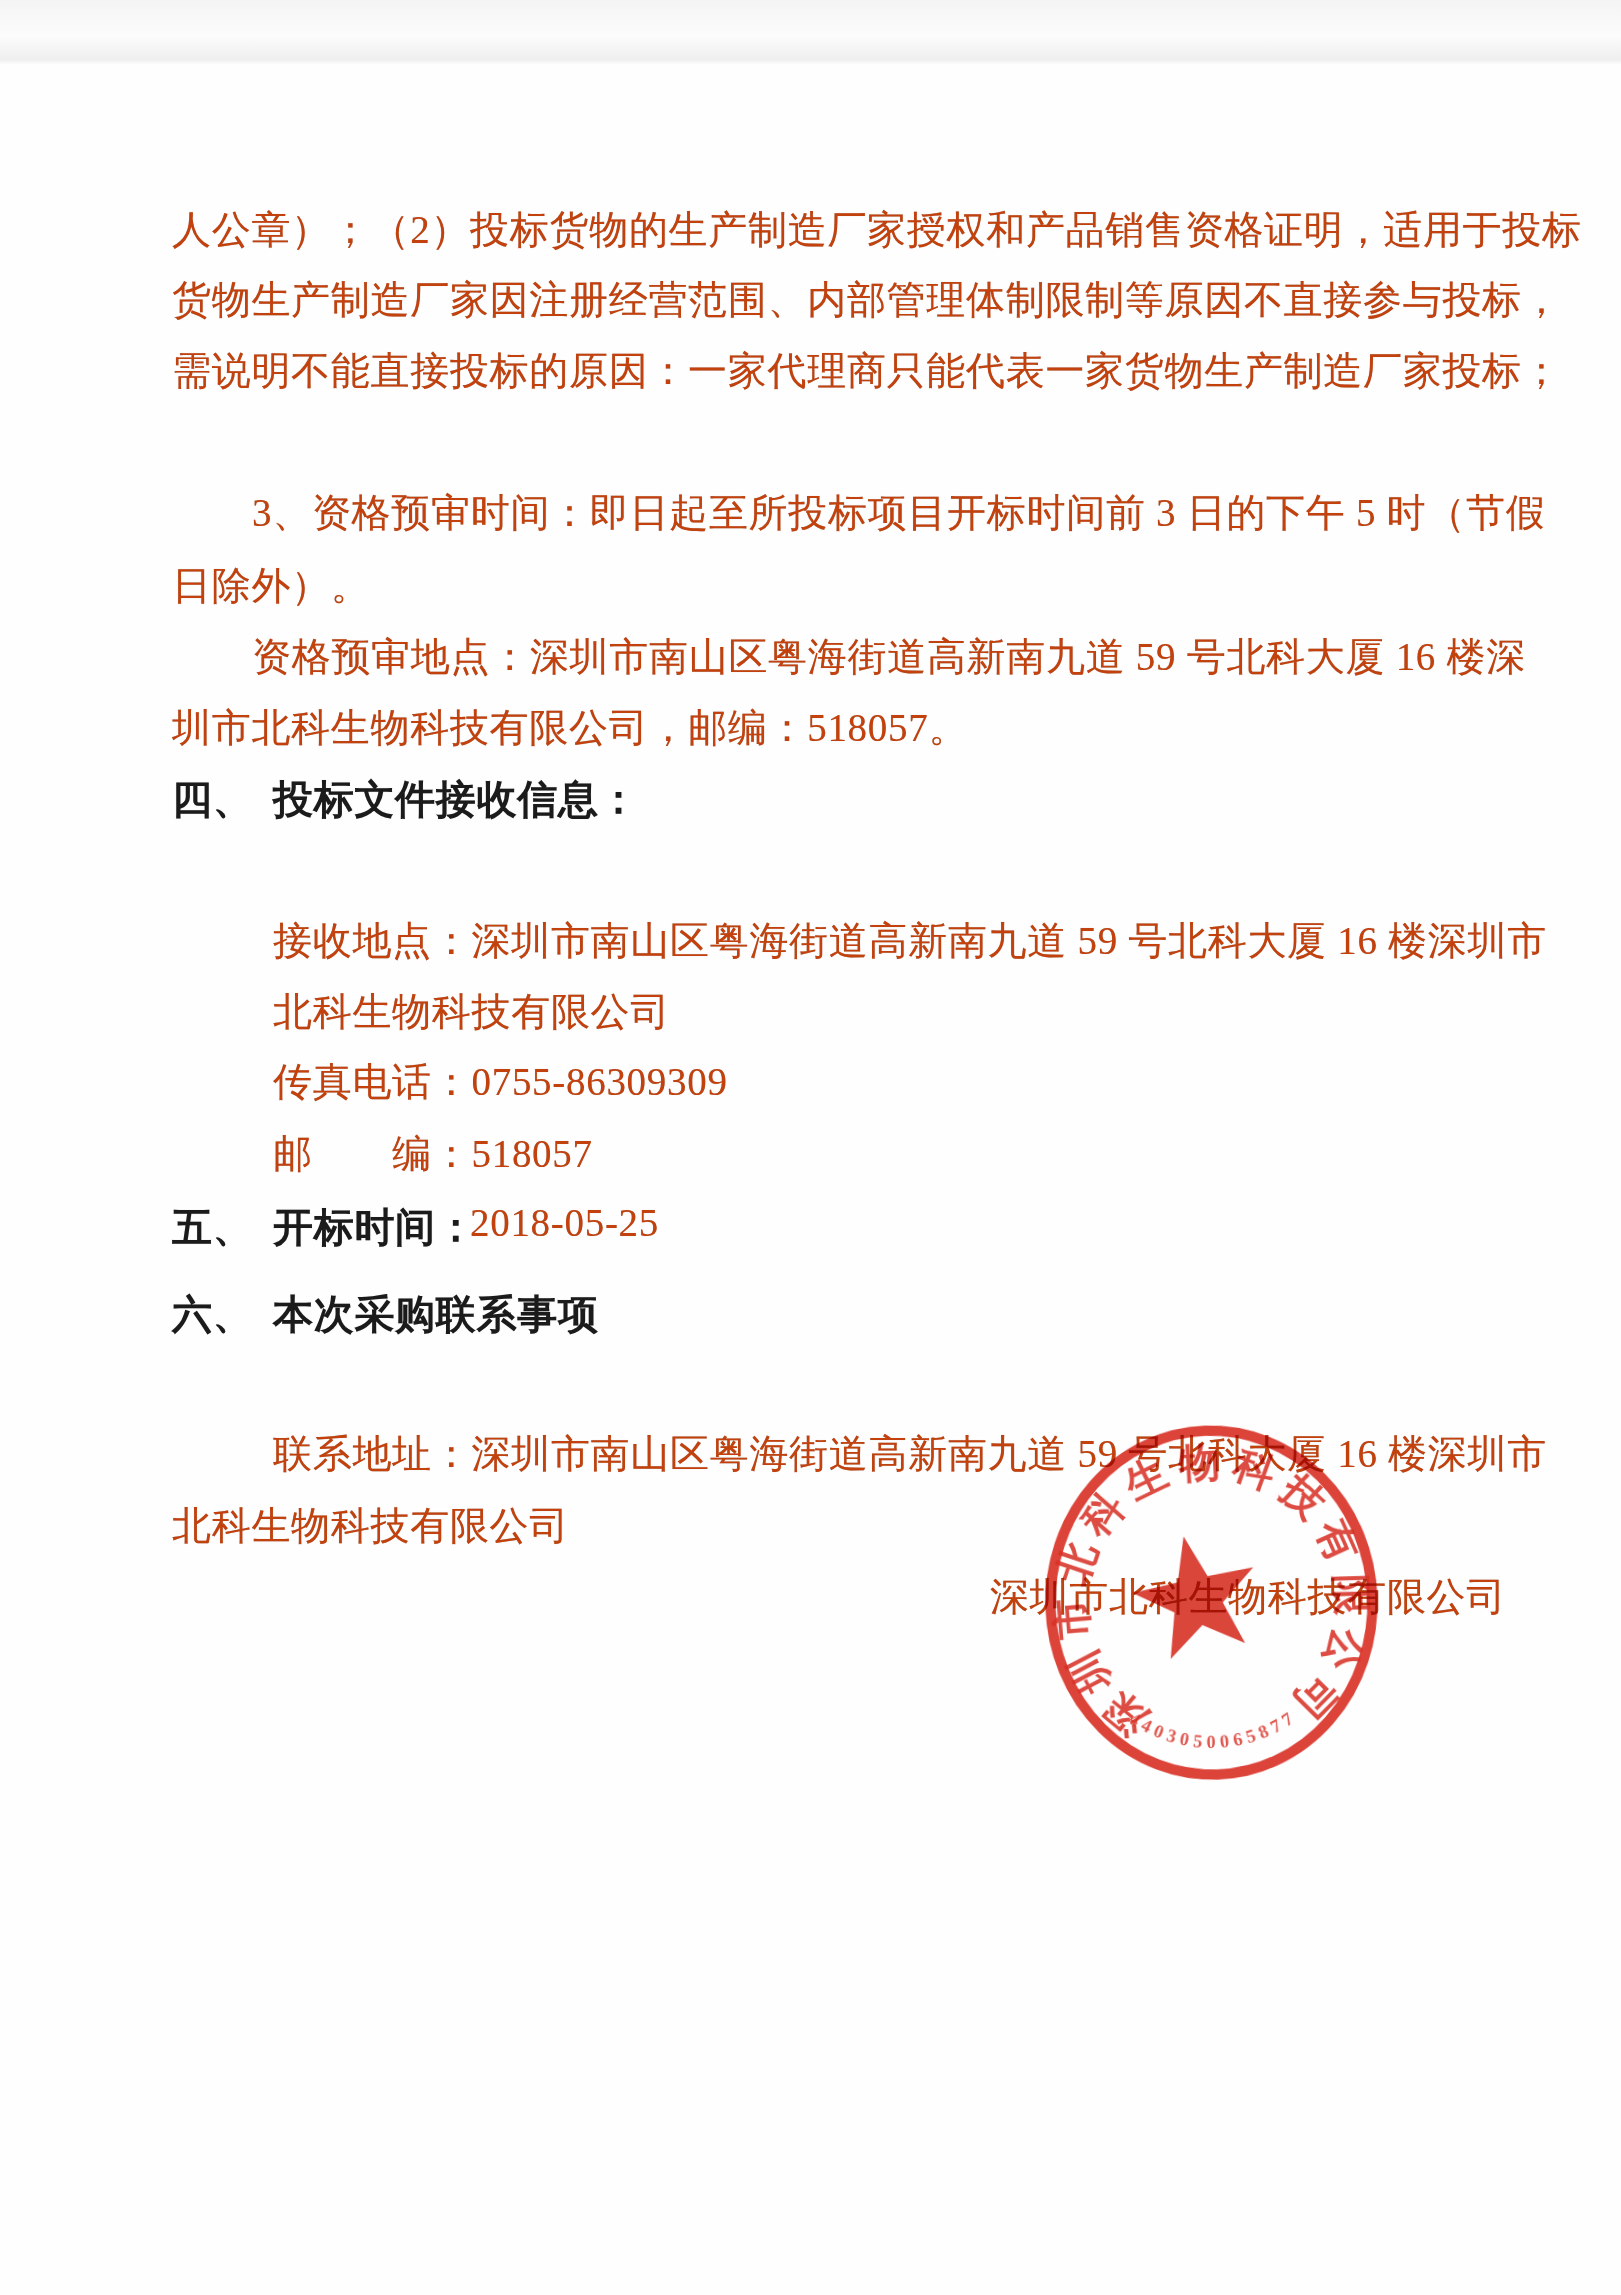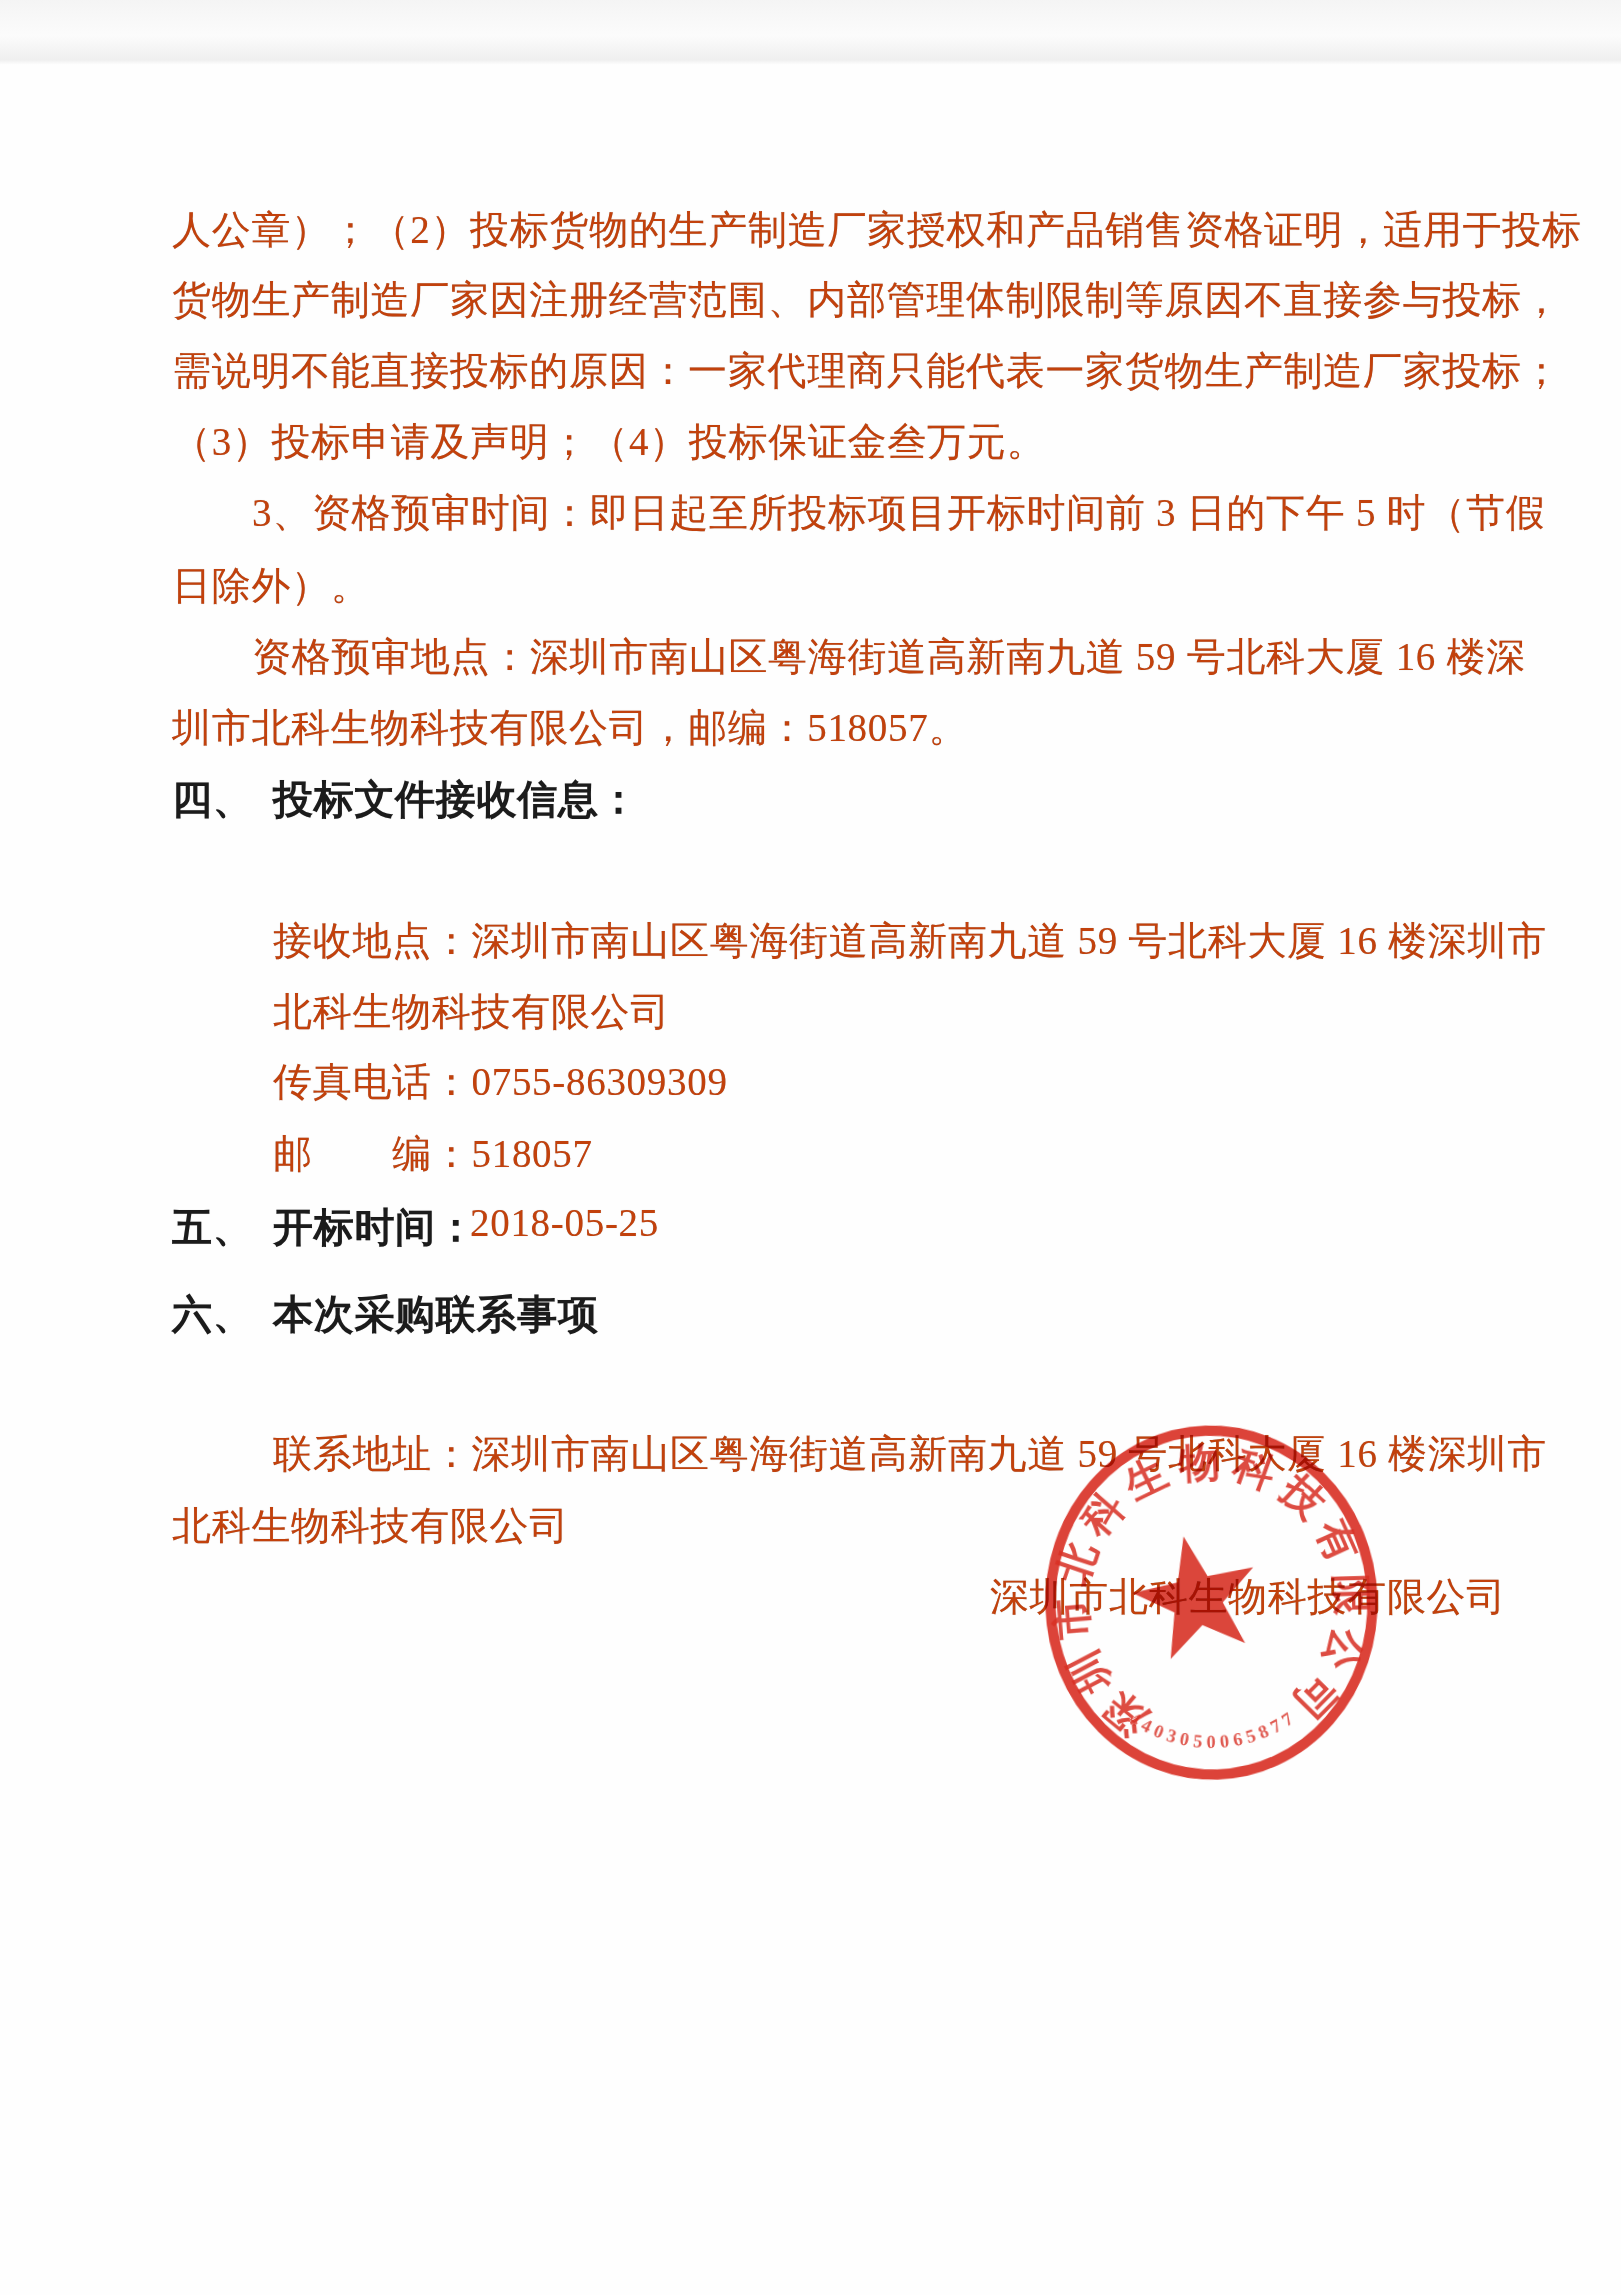--- a/index.html
+++ b/index.html
@@ -67,23 +67,20 @@
   <div class="lines">
       <div class="line" style="top: 203px;">
         <span class="seg" style="left: 172px;">人公章）；（2）投标货物的生产制造厂家授权和产品销售资格证明，适用于投标</span>
       </div>
       <div class="line" style="top: 273px;">
         <span class="seg" style="left: 172px;">货物生产制造厂家因注册经营范围、内部管理体制限制等原因不直接参与投标，</span>
       </div>
       <div class="line" style="top: 344px;">
         <span class="seg" style="left: 172px;">需说明不能直接投标的原因：一家代理商只能代表一家货物生产制造厂家投标；</span>
       </div>
-      <div class="line" style="top: 415px;">
-        <span class="seg" style="left: 172px;">（3）投标申请及声明；（4）投标保证金叁万元。</span>
-      </div>
       <div class="line" style="top: 486px;">
         <span class="seg" style="left: 252px;">3、资格预审时间：即日起至所投标项目开标时间前 3 日的下午 5 时（节假</span>
       </div>
       <div class="line" style="top: 559px;">
         <span class="seg" style="left: 172px;">日除外）。</span>
       </div>
       <div class="line" style="top: 630px;">
         <span class="seg" style="left: 252px;">资格预审地点：深圳市南山区粤海街道高新南九道 59 号北科大厦 16 楼深</span>
       </div>
       <div class="line" style="top: 701px;">

